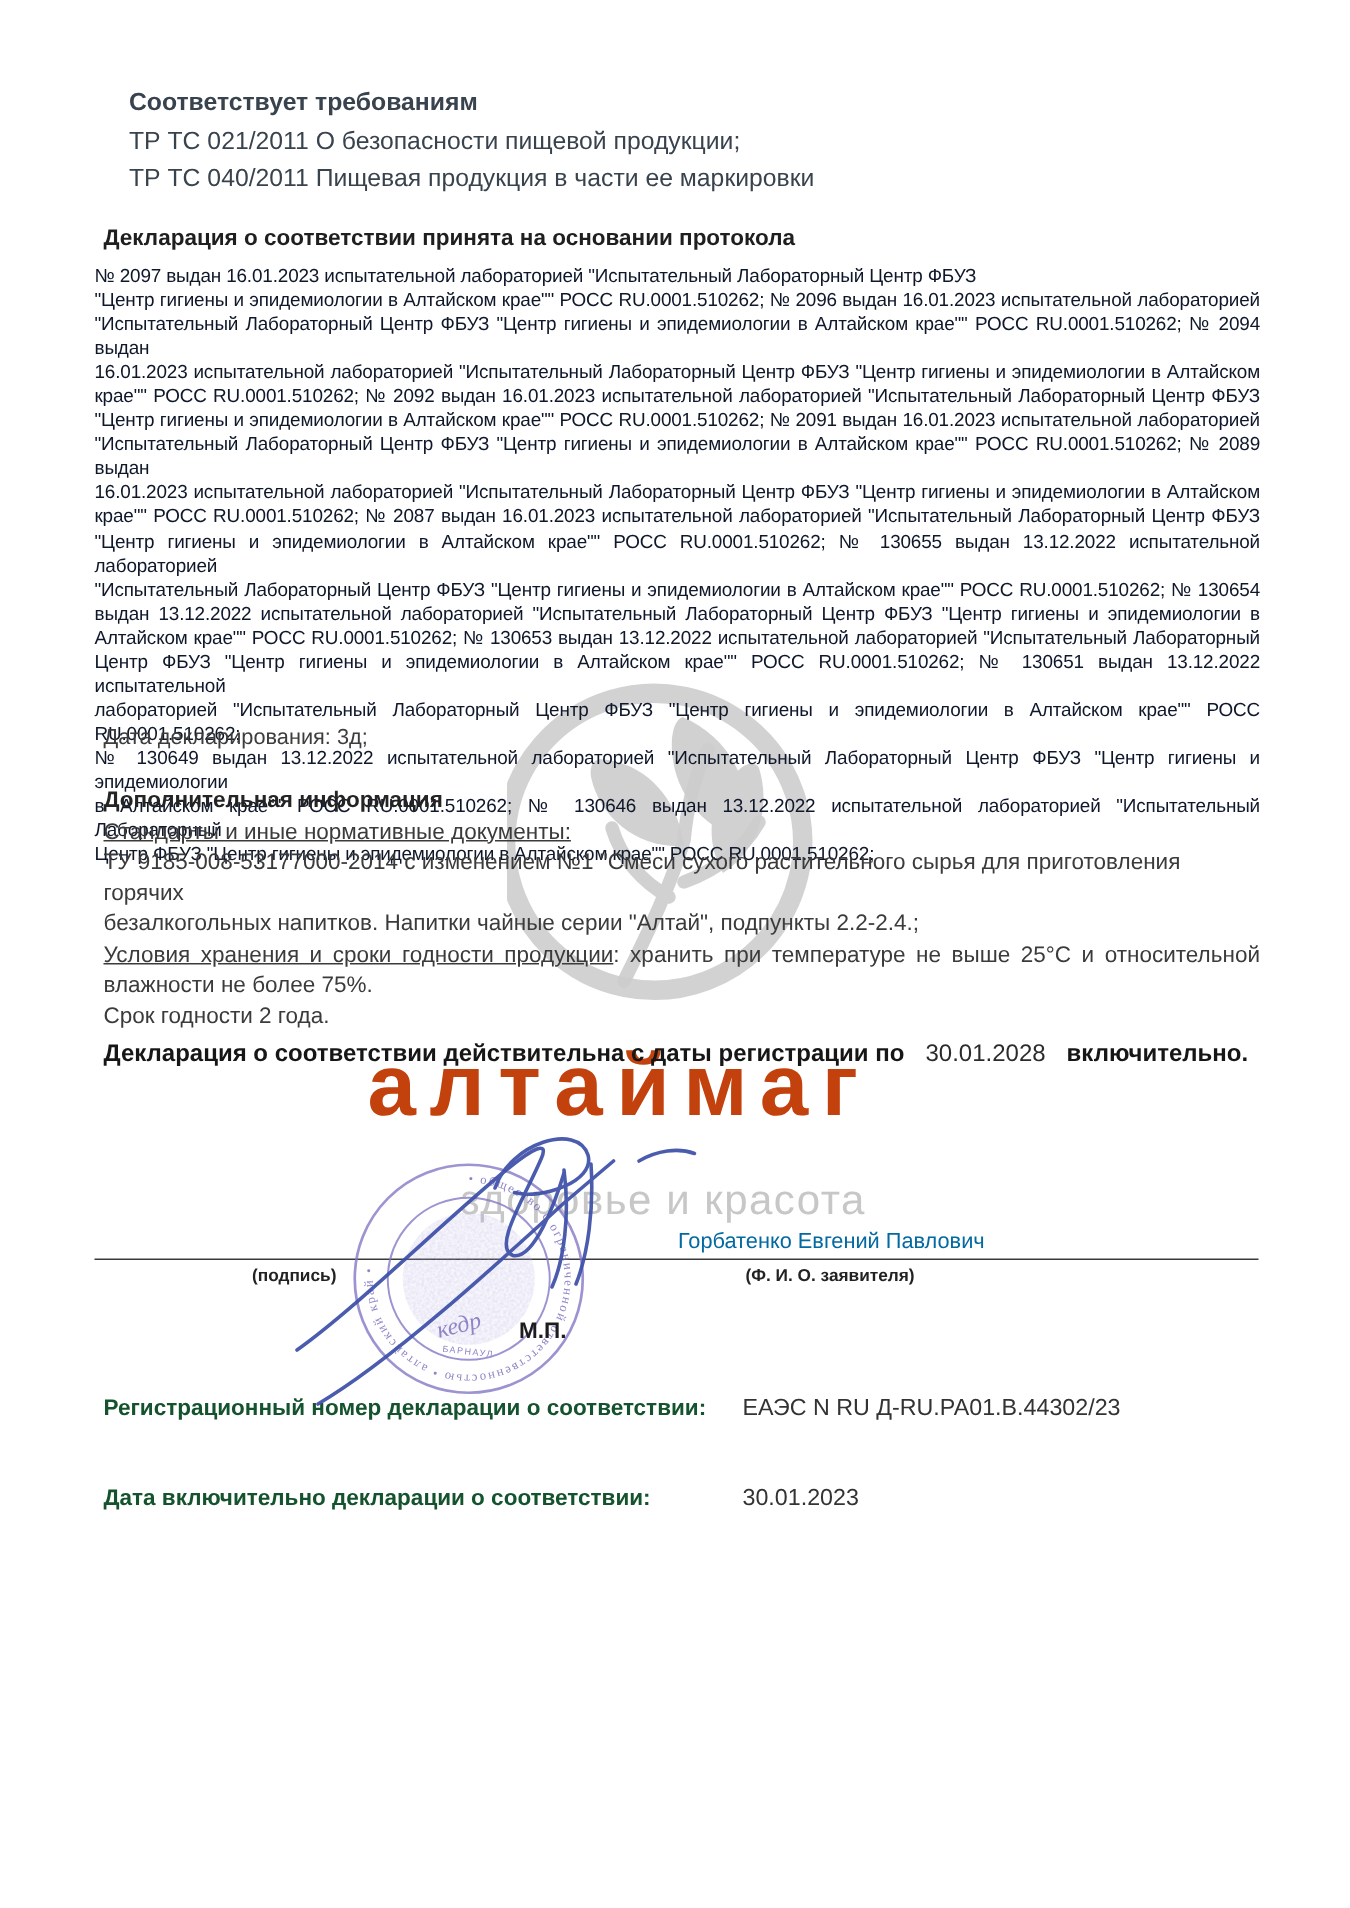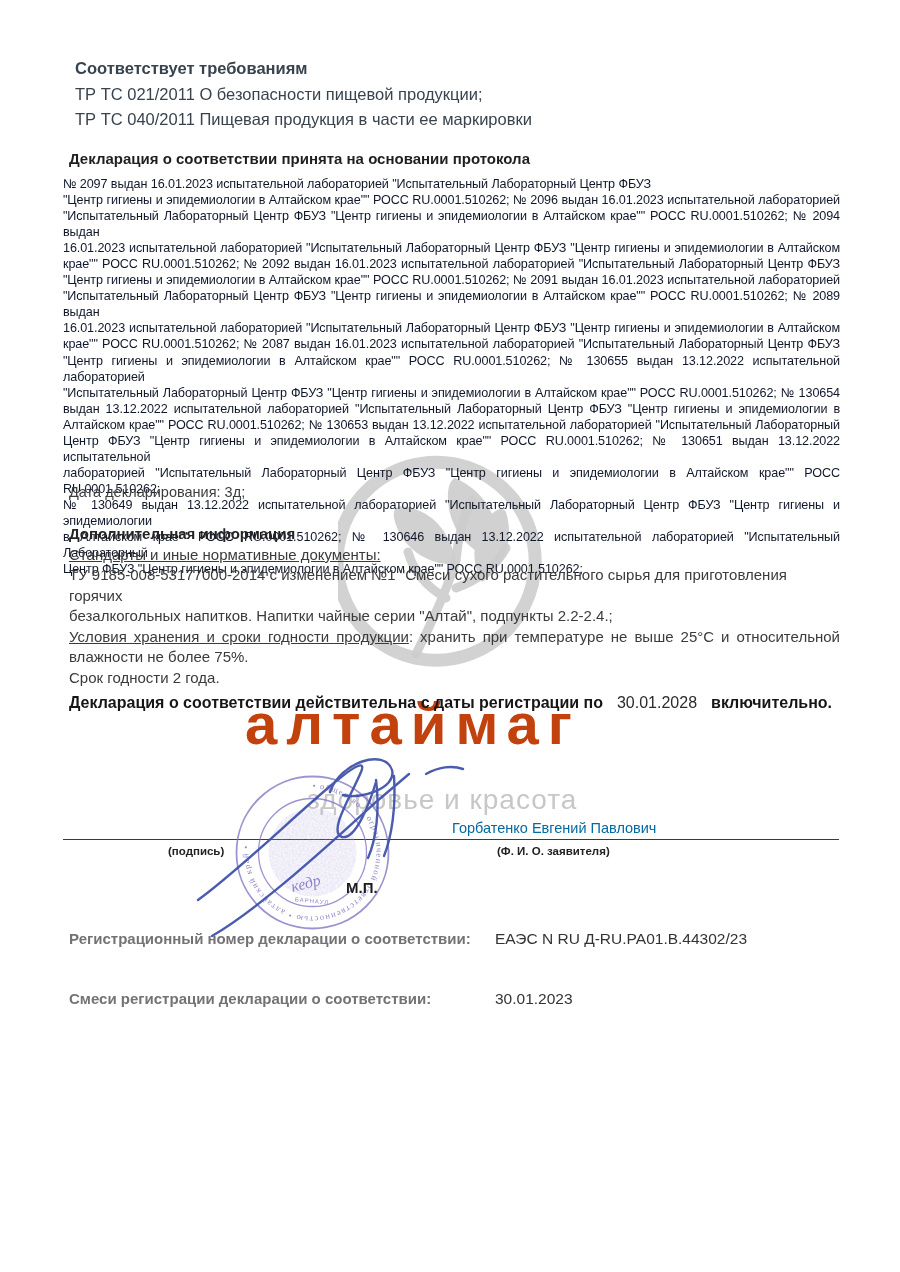--- a/index.html
+++ b/index.html
@@ -3,21 +3,21 @@
 <meta charset="utf-8">
 <style>
   html,body{margin:0;padding:0;background:#ffffff;}
   .page{
     position:relative;width:900px;height:1272px;background:#ffffff;overflow:hidden;
     font-family:"Liberation Sans","DejaVu Sans",sans-serif;
   }
   .abs{position:absolute;}
   .txt{z-index:2;}
   
-  .top-block{left:75px;top:56px;width:700px;font-size:16.5px;line-height:25.5px;color:#39434e;}
+  .top-block{left:86px;top:56px;width:700px;font-size:16.5px;line-height:25.5px;color:#39434e;}
   .top-block .ttl{font-weight:bold;}
   
   .sec-head{left:69px;top:150px;font-size:15px;font-weight:bold;color:#1f1f1f;}
   
   .protocol{left:63px;top:176px;width:777px;font-size:12.6px;line-height:16.05px;color:#0f172a;letter-spacing:-0.1px;}
   .pl{text-align:justify;text-align-last:justify;white-space:normal;}
   .pl-left{text-align:left;text-align-last:left;}
   
   .scheme{left:69px;top:484px;font-size:14.5px;color:#3d3d3d;}
   
@@ -36,21 +36,21 @@
   .sig-line{left:63px;top:839px;width:776px;border-top:1.4px solid #3a3a3a;height:0;z-index:2;}
   .sig-name{left:452px;top:820px;font-size:14.5px;color:#0369a1;z-index:2;}
   .cap{font-size:11.5px;font-weight:bold;color:#222;z-index:2;}
   .cap-sign{left:122px;top:845px;padding-left:46px;}
   .cap-fio{left:497px;top:845px;}
   .mp{left:346px;top:879px;font-size:15px;font-weight:bold;color:#1d1d1d;z-index:5;}
   .stamp-svg{left:225px;top:765px;z-index:3;}
   .sign-svg{left:180px;top:736px;z-index:4;}
   .logo-svg{left:338px;top:448px;z-index:1;}
   
-  .reg-label{font-size:15px;font-weight:bold;color:#737373;}
+  .reg-label{font-size:15px;font-weight:bold;color:#14532d;}
   .reg-value{font-size:15.5px;color:#333;}
   .row1l{left:69px;top:930px;} .row1v{left:495px;top:930px;}
   .row2l{left:69px;top:990px;} .row2v{left:495px;top:990px;}
 </style>
 </head>
 <body>
 
 <div class="page">
 
   <svg class="abs wm logo-svg" width="234" height="230" viewBox="0 0 234 230">
@@ -151,16 +151,16 @@
   </svg>
 
   <div class="abs sig-line"></div>
   <div class="abs sig-name">Горбатенко Евгений Павлович</div>
   <div class="abs cap cap-sign">(подпись)</div>
   <div class="abs cap cap-fio">(Ф. И. О. заявителя)</div>
   <div class="abs mp">М.П.</div>
 
   <div class="abs txt reg-label row1l">Регистрационный номер декларации о соответствии:</div>
   <div class="abs txt reg-value row1v">ЕАЭС N RU Д-RU.РА01.В.44302/23</div>
-  <div class="abs txt reg-label row2l">Смеси регистрации декларации о соответствии:</div>
+  <div class="abs txt reg-label row2l">Дата включительно декларации о соответствии:</div>
   <div class="abs txt reg-value row2v">30.01.2023</div>
 
 </div>
 
 </body></html>

